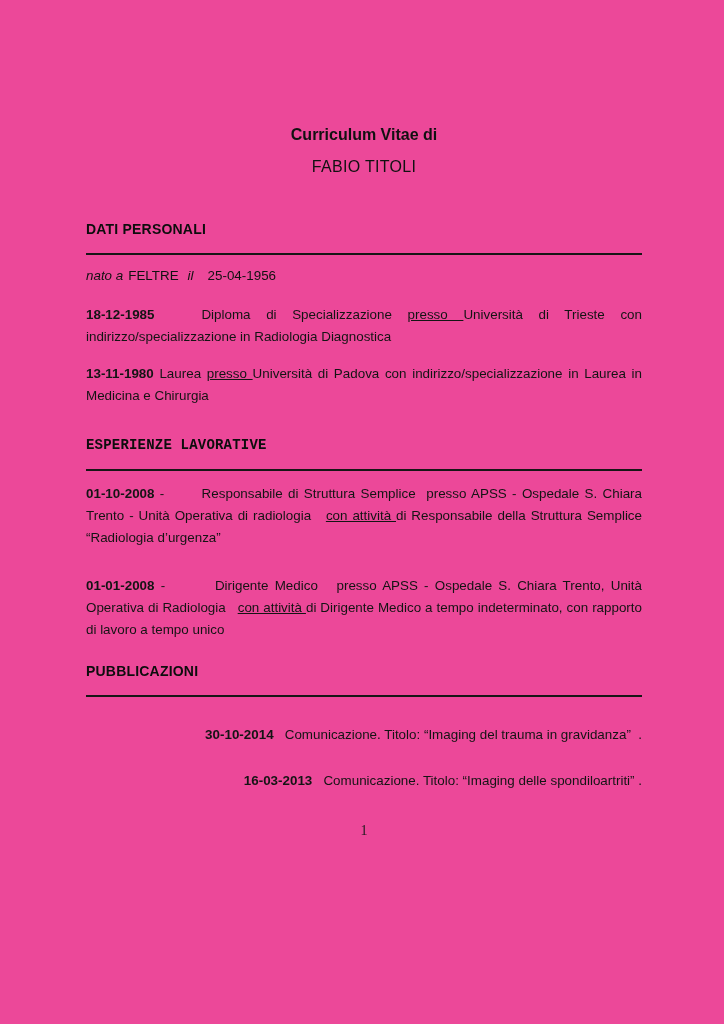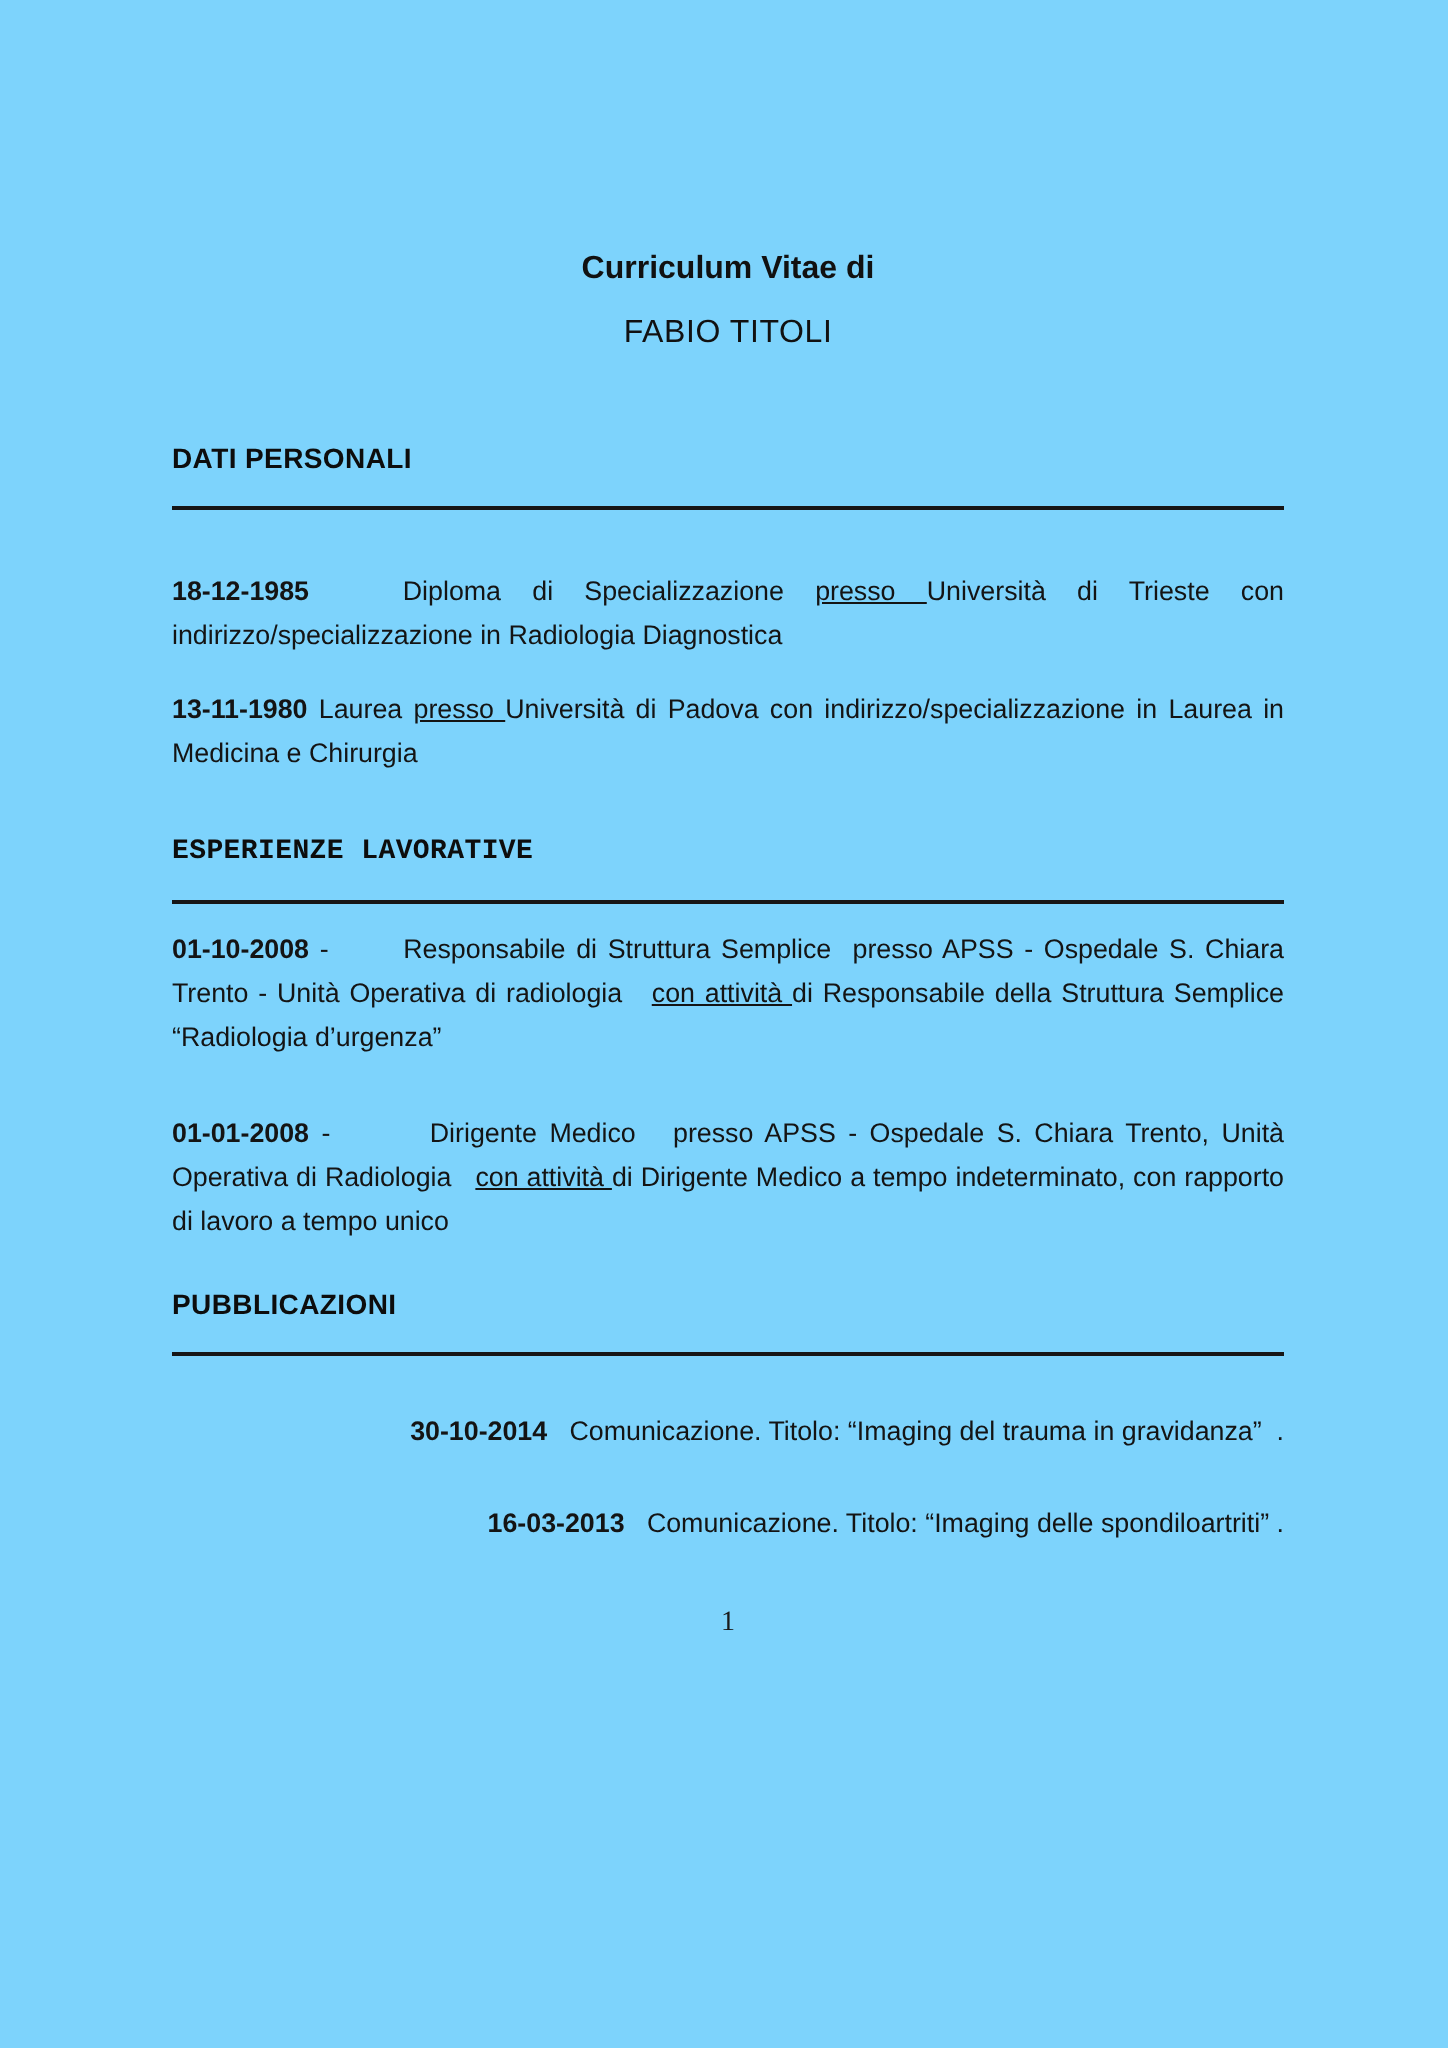--- a/index.html
+++ b/index.html
@@ -7,21 +7,21 @@
   body {
     width: 724px;
     height: 1024px;
     font-family: "Liberation Sans", "DejaVu Sans", sans-serif;
     color: #111111;
     overflow: hidden;
   }
   .page {
     width: 724px;
     height: 1024px;
-    background: #7dd3fc;
+    background: #ec4899;
     padding: 124px 82px 0 86px;
   }
   .doc-title {
     font-size: 16px;
     line-height: 21px;
     font-weight: bold;
     text-align: center;
   }
   .doc-name {
     font-size: 16px;
@@ -45,21 +45,21 @@
   .mt-esp { margin-top: 29px; font-family: Liberation Mono, monospace; }
   .mt-pub { margin-top: 21px; }
   p.entry {
     font-size: 13.4px;
     line-height: 22px;
     text-align: justify;
     color: #141414;
   }
   p.single { text-align: right; }
   .personal-line { margin-top: 10px; font-size: 13.4px; line-height: 22px; }
-  .mt-edu1 { margin-top: 30px; }
+  .mt-edu1 { margin-top: 17px; }
   .mt-edu2 { margin-top: 15px; }
   .mt-esp1 { margin-top: 12px; }
   .mt-esp2 { margin-top: 26px; }
   .mt-pub1 { margin-top: 27px; }
   .mt-pub2 { margin-top: 25px; }
   .mt-pub3 { margin-top: 24px; }
   .date { font-weight: bold; }
   .ul { text-decoration: underline; }
   .it { font-style: italic; }
   .gap-s { margin-left: 5px; }
@@ -77,20 +77,21 @@
 </head>
 <body>
 
 <div class="page">
 
   <div class="doc-title">Curriculum Vitae di</div>
   <div class="doc-name">FABIO TITOLI</div>
 
   <section>
     <h2 class="sec-heading mt-dati">DATI PERSONALI</h2>
+    <p class="personal-line"><span class="it">nato a</span><span class="gap-s">FELTRE</span><span class="it gap-m">il</span><span class="gap-l">25-04-1956</span></p>
   </section>
 
   <section>
     <p class="entry mt-edu1"><span class="date">18-12-1985</span><span>&nbsp;&nbsp; Diploma di Specializzazione </span><span class="ul">presso </span><span>Università di Trieste con indirizzo/specializzazione in Radiologia Diagnostica</span></p>
     <p class="entry mt-edu2"><span class="date">13-11-1980</span><span> Laurea </span><span class="ul">presso </span><span>Università di Padova con indirizzo/specializzazione in Laurea in Medicina e Chirurgia</span></p>
   </section>
 
   <section>
     <h2 class="sec-heading mt-esp">ESPERIENZE LAVORATIVE</h2>
     <p class="entry mt-esp1"><span class="date">01-10-2008</span><span> -&nbsp;&nbsp;&nbsp;&nbsp;&nbsp;&nbsp; Responsabile di Struttura Semplice &nbsp;presso APSS - Ospedale S. Chiara Trento - Unità Operativa di radiologia &nbsp;&nbsp;</span><span class="ul">con attività </span><span>di Responsabile della Struttura Semplice “Radiologia d’urgenza”</span></p>

